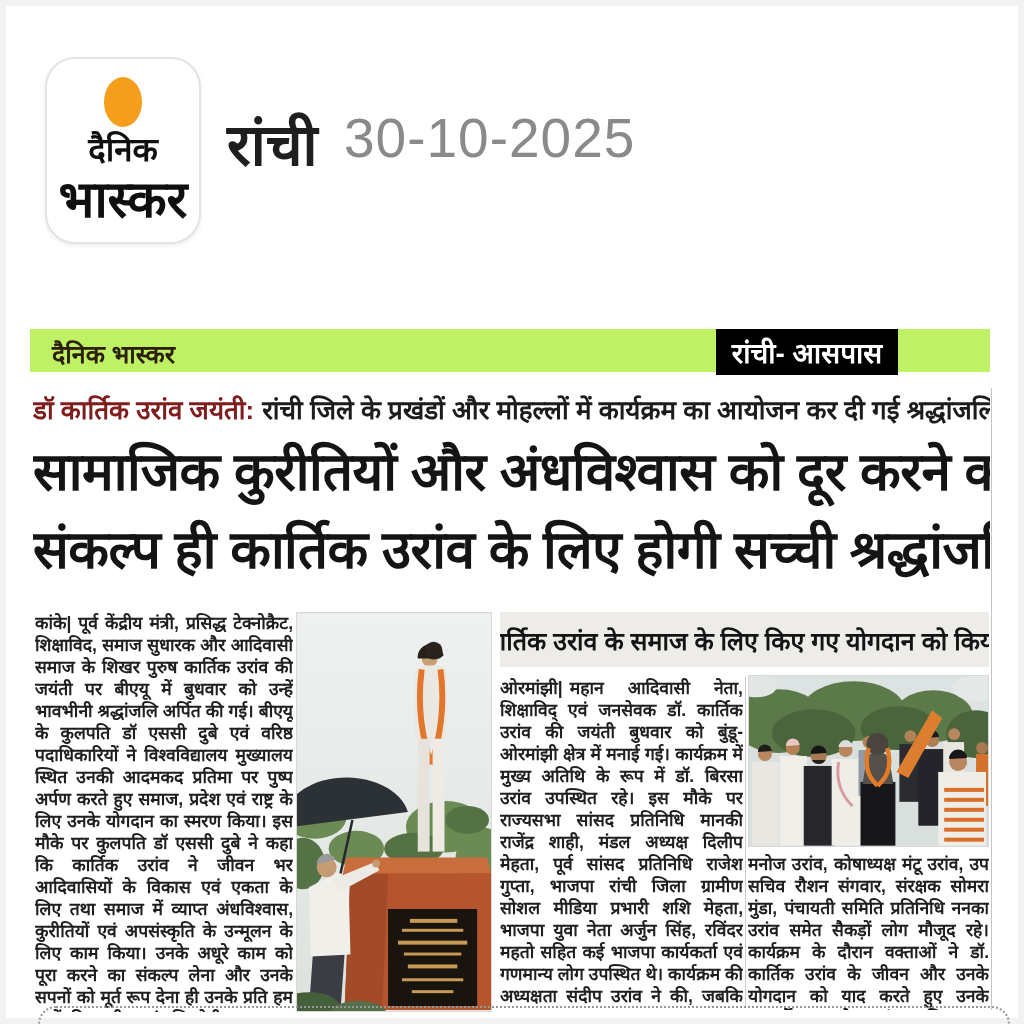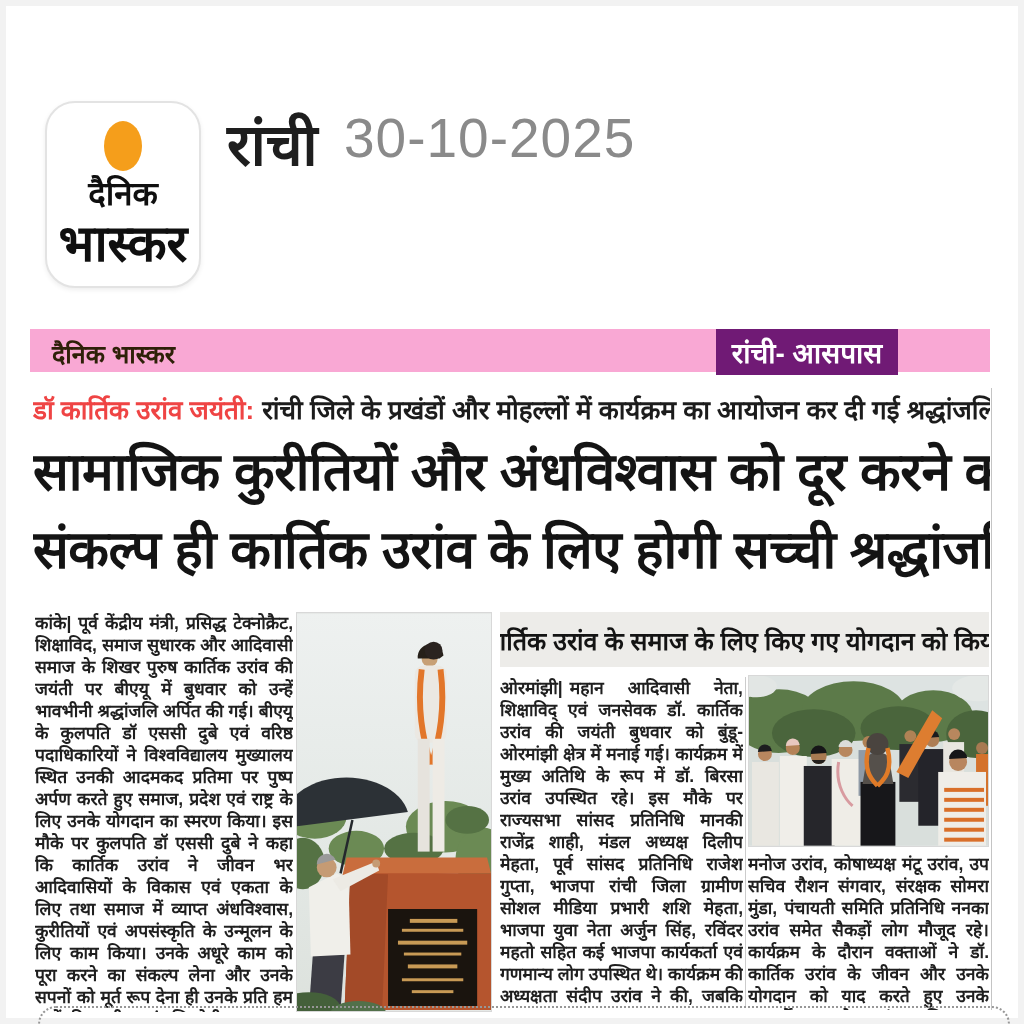--- a/index.html
+++ b/index.html
@@ -4,41 +4,41 @@
 <style>
   html,body{margin:0;padding:0;background:#ffffff;}
   .page{
     position:relative;width:1024px;height:1024px;background:#ffffff;overflow:hidden;
     font-family:"Liberation Sans","DejaVu Sans",sans-serif;
     box-shadow:inset 0 0 0 6px #f2f2f2;
   }
   
   .logo{
     position:absolute;left:45px;top:57px;width:152px;height:183px;background:#fff;
-    border:2px solid #e3e3e3;border-radius:30px;box-shadow:0 2px 5px rgba(0,0,0,.07);margin-top:44px;
+    border:2px solid #e3e3e3;border-radius:30px;box-shadow:0 2px 5px rgba(0,0,0,.07);
   }
   .logo-dot{
     position:absolute;left:50%;transform:translateX(-50%);top:18px;
     width:38px;height:50px;background:#F59E1B;border-radius:50%;
   }
   .logo-l1{position:absolute;top:74px;width:100%;text-align:center;font-size:33px;font-weight:800;color:#0f0f0f;line-height:1.05;}
   .logo-l2{position:absolute;top:114px;width:100%;text-align:center;font-size:51px;font-weight:800;color:#0f0f0f;line-height:1.05;}
   .city{position:absolute;left:199px;top:103px;font-size:58px;font-weight:800;color:#1e1e1e;white-space:nowrap;margin-left:28px;}
   .date{position:absolute;left:344px;top:106px;font-size:55px;font-weight:400;color:#8a8a8a;letter-spacing:1px;white-space:nowrap;}
   
-  .band{position:absolute;left:30px;top:329px;width:960px;height:43px;background:#f9a8d4;}
+  .band{position:absolute;left:30px;top:329px;width:960px;height:43px;background:#bef264;}
   .band-name{position:absolute;left:22px;top:7px;font-size:25px;font-weight:800;color:#2e2008;white-space:nowrap;}
   .badge{
-    position:absolute;left:716px;top:329px;width:182px;height:46px;background:#701a75;
+    position:absolute;left:716px;top:329px;width:182px;height:46px;background:#000000;
     display:flex;align-items:center;justify-content:center;
     font-size:28px;font-weight:800;color:#ffffff;white-space:nowrap;
   }
   
   .kicker{position:absolute;left:33px;top:391px;width:957px;font-size:26px;font-weight:800;white-space:nowrap;overflow:hidden;color:#1c1c1c;}
-  .kicker-red{color:#ef4444;margin-right:8px;}
+  .kicker-red{color:#7f1d1d;margin-right:8px;}
   .headline{position:absolute;left:33px;width:957px;font-size:53px;font-weight:800;color:#141414;letter-spacing:-0.5px;white-space:nowrap;overflow:hidden;line-height:1.35;}
   .hl1{top:436px;}
   .hl2{top:514px;}
   
   .col{
     position:absolute;text-align:justify;font-size:17.5px;line-height:22px;font-weight:700;
     color:#1f1f1f;overflow:hidden;
   }
   .col p{margin:0;}
   .dl{font-weight:700;margin-right:7px;}

